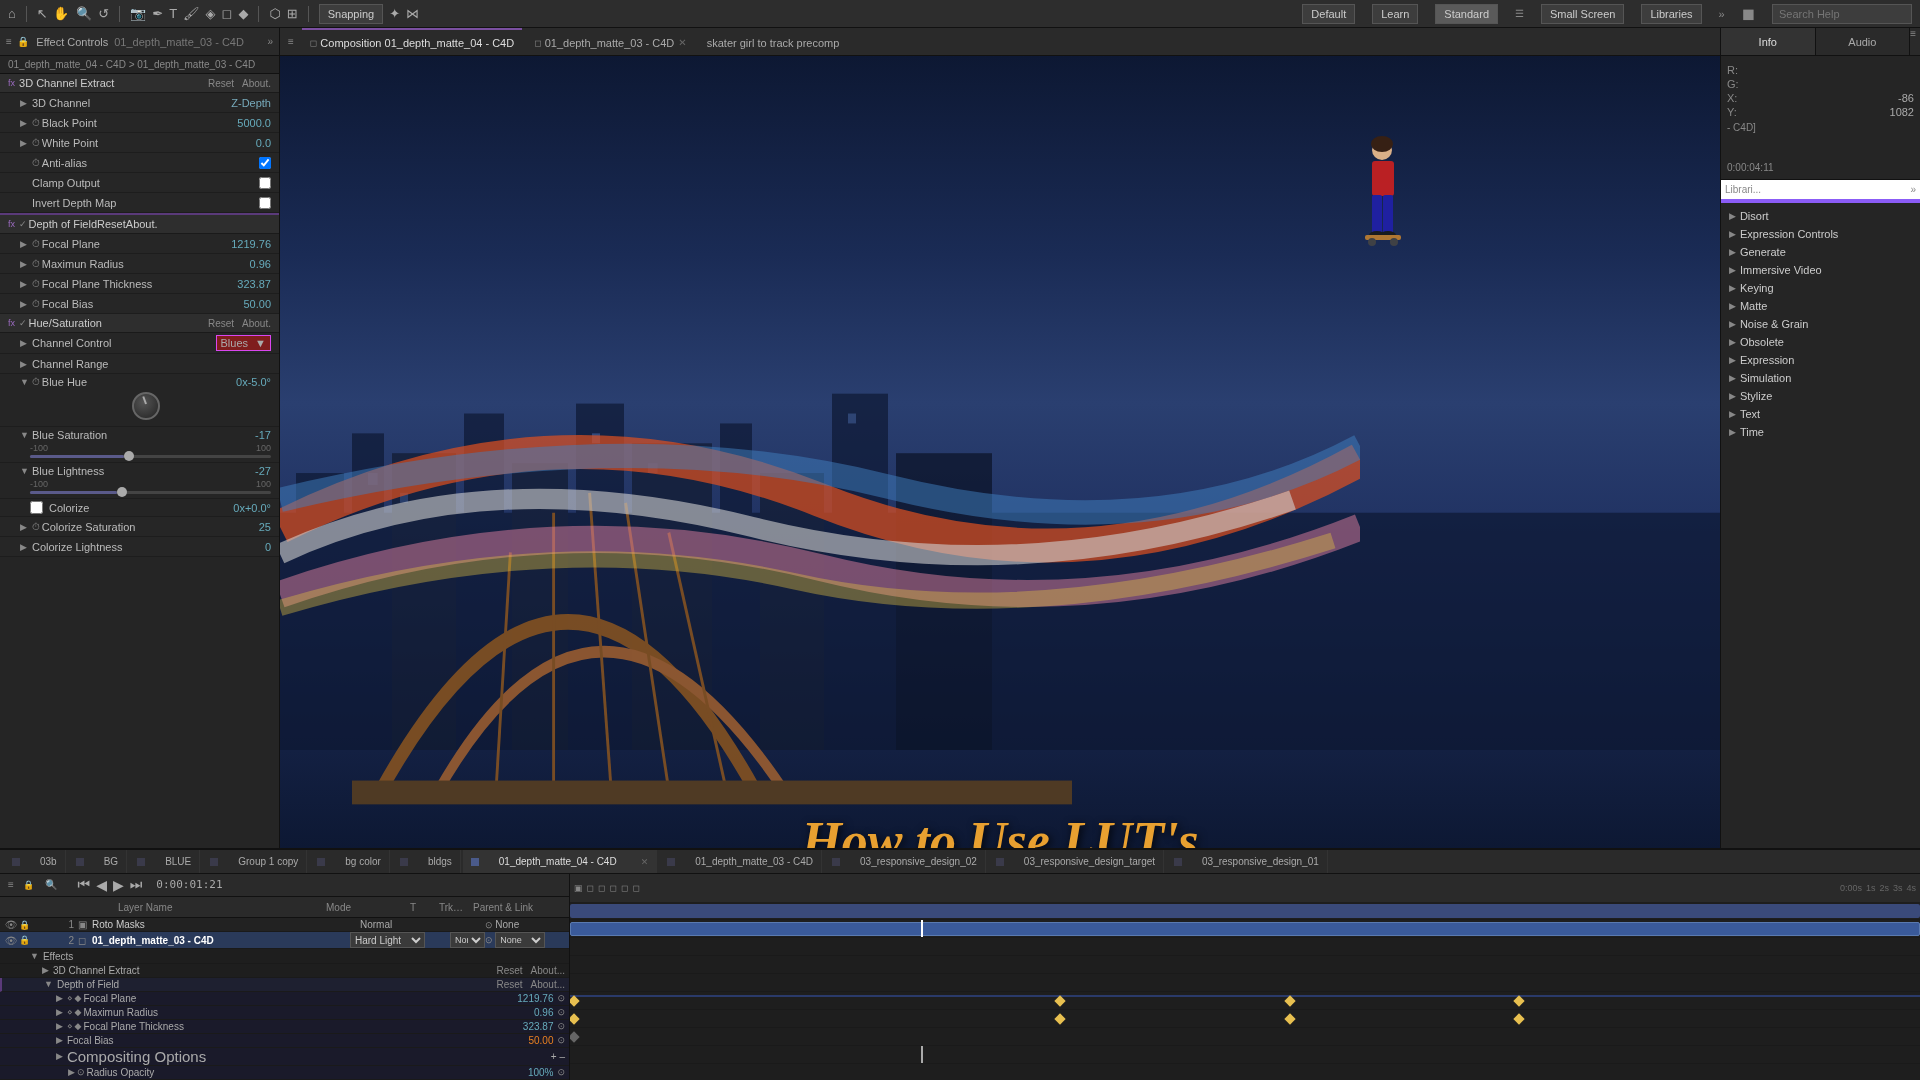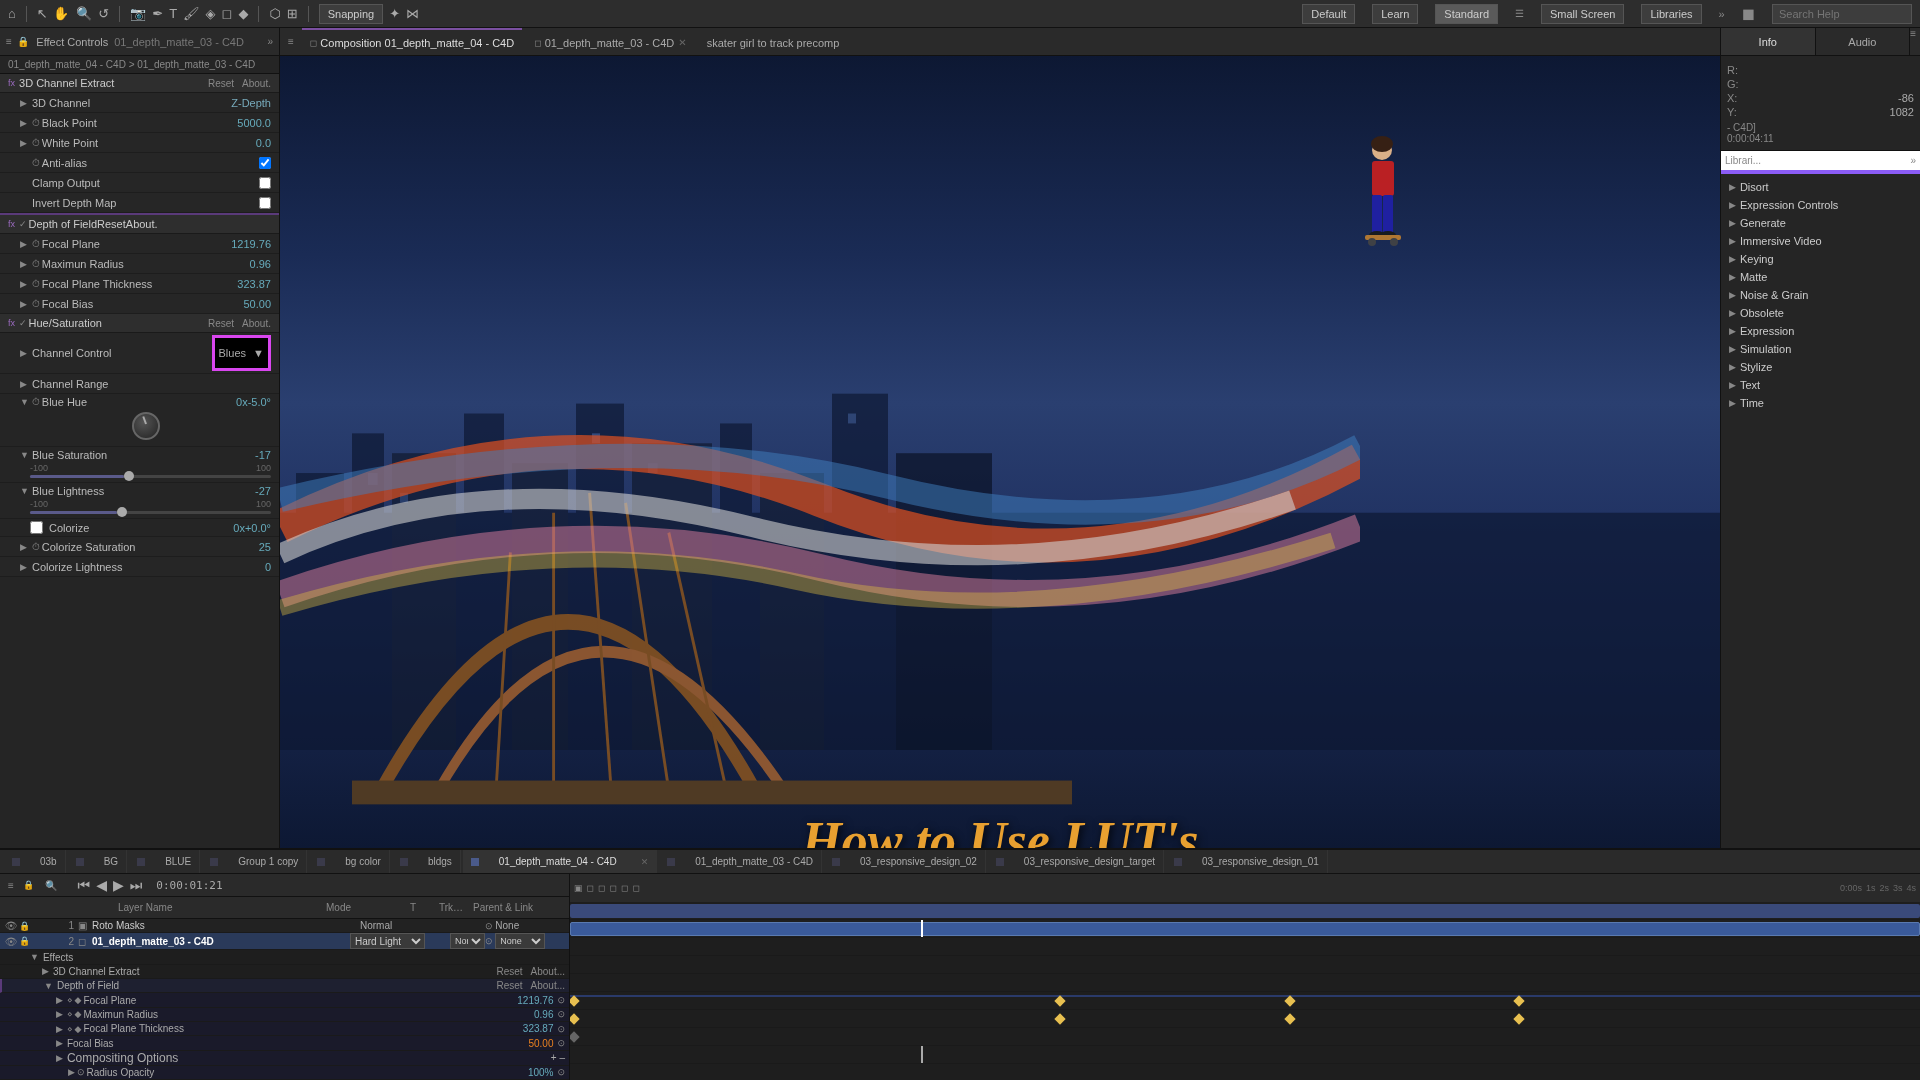--- a/index.html
+++ b/index.html
@@ -582,21 +582,21 @@
       <div class="effect-group-header">
         <span style="color:#9a6abf;font-size:9px;margin-right:4px">fx</span>
         <span style="font-size:9px;color:#888;margin-right:2px">✓</span>
         <span class="label">Hue/Saturation</span>
         <span class="reset-btn">Reset</span>
         <span class="about-btn">About.</span>
       </div>
       <div class="effect-row subsection">
         <span style="width:12px;font-size:9px;color:#888">▶</span>
         <span class="row-label">Channel Control</span>
-        <span class="row-value" style="color:#aaa;background:#000000;padding:9px 4px;border:3px solid #d946ef">
+        <span class="row-value" style="color:#aaa;background:#7f1d1d;padding:1px 4px;border:1px solid #d946ef">
           <span>Blues</span>
           <span style="margin-left:4px">▼</span>
         </span>
       </div>
       <div class="effect-row subsection">
         <span style="width:12px;font-size:9px;color:#888">▶</span>
         <span class="row-label">Channel Range</span>
       </div>
 
       <div style="padding: 2px 8px 2px 20px; border-bottom: 1px solid #1d1d1d;">
@@ -816,21 +816,21 @@
       </div>
       <div class="info-row">
         <span class="info-label">X:</span>
         <span class="info-value">-86</span>
       </div>
       <div class="info-row">
         <span class="info-label">Y:</span>
         <span class="info-value">1082</span>
       </div>
       <div style="font-size:10px;color:#888;margin-top:4px">- C4D]</div>
-      <div style="font-size:10px;color:#888;">0:00:04:11</div>
+      <div style="font-size:10px;color:#888;margin-top:29px;">0:00:04:11</div>
     </div>
 
     <div style="height:1px;background:#111;"></div>
 
     <div style="padding:4px;font-size:10px;color:#888;background:#ffffff;border-bottom:4px solid #8b5cf6;">
       <span>Librari...</span>
       <span style="float:right">»</span>
     </div>
 
     <div class="right-panel-effects">
@@ -1058,21 +1058,21 @@
 
       <div class="layer-row" style="padding-left:56px;background:#1a1a2a;">
         <span style="font-size:9px;color:#888;margin-right:4px">▶</span>
         <span style="font-size:10px;color:#aaa;flex:1">Focal Bias</span>
         <span style="font-size:10px;color:#e88020">50.00</span>
         <span style="font-size:9px;color:#888;margin-left:4px">⊙</span>
       </div>
 
       <div class="layer-row" style="padding-left:56px;background:#1a1a2a;">
         <span style="font-size:9px;color:#888;margin-right:4px">▶</span>
-        <span style="font-size:12px;color:#aaa;flex:1">Compositing Options</span>
+        <span style="font-size:15px;color:#aaa;flex:1">Compositing Options</span>
         <span style="font-size:10px;color:#aaa">+ –</span>
       </div>
 
       <div class="layer-row" style="padding-left:68px;background:#1a1a2a;">
         <span style="font-size:9px;color:#888;margin-right:2px">▶</span>
         <span style="color:#888;font-size:9px;margin-right:2px">⊙</span>
         <span style="font-size:10px;color:#aaa;flex:1">Radius Opacity</span>
         <span style="font-size:10px;color:#6ab">100%</span>
         <span style="font-size:9px;color:#888;margin-left:4px">⊙</span>
       </div>

